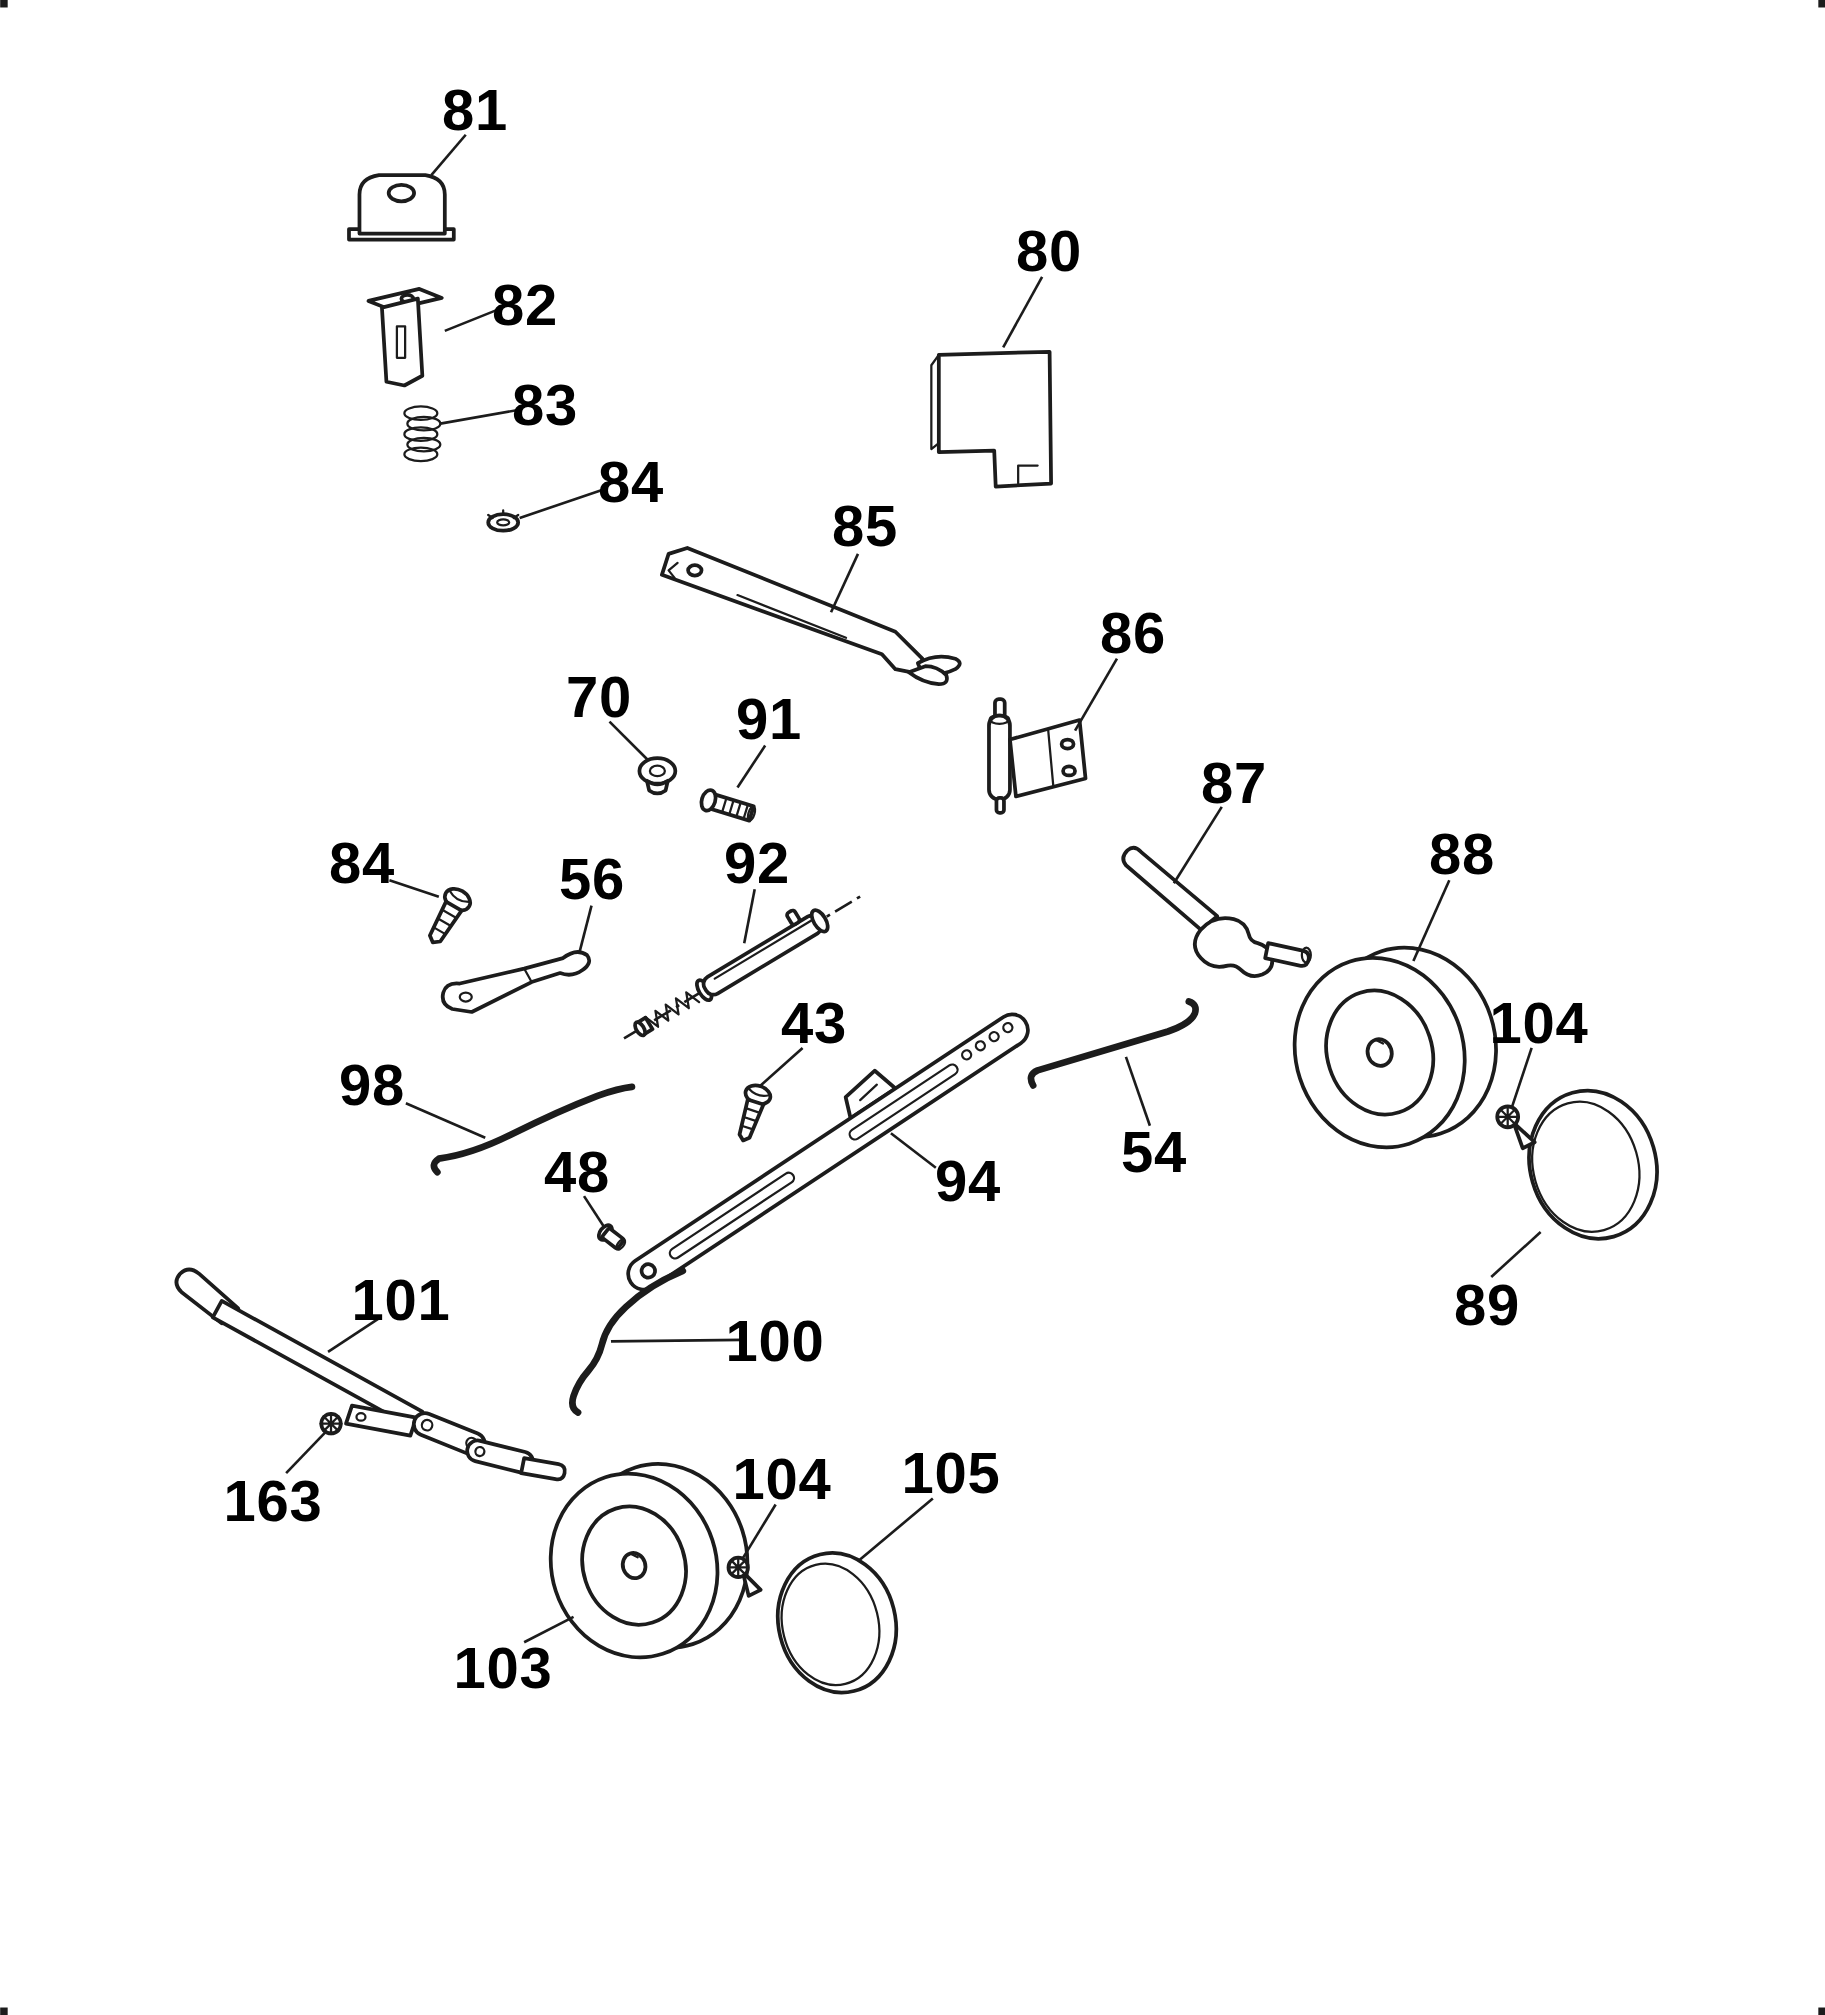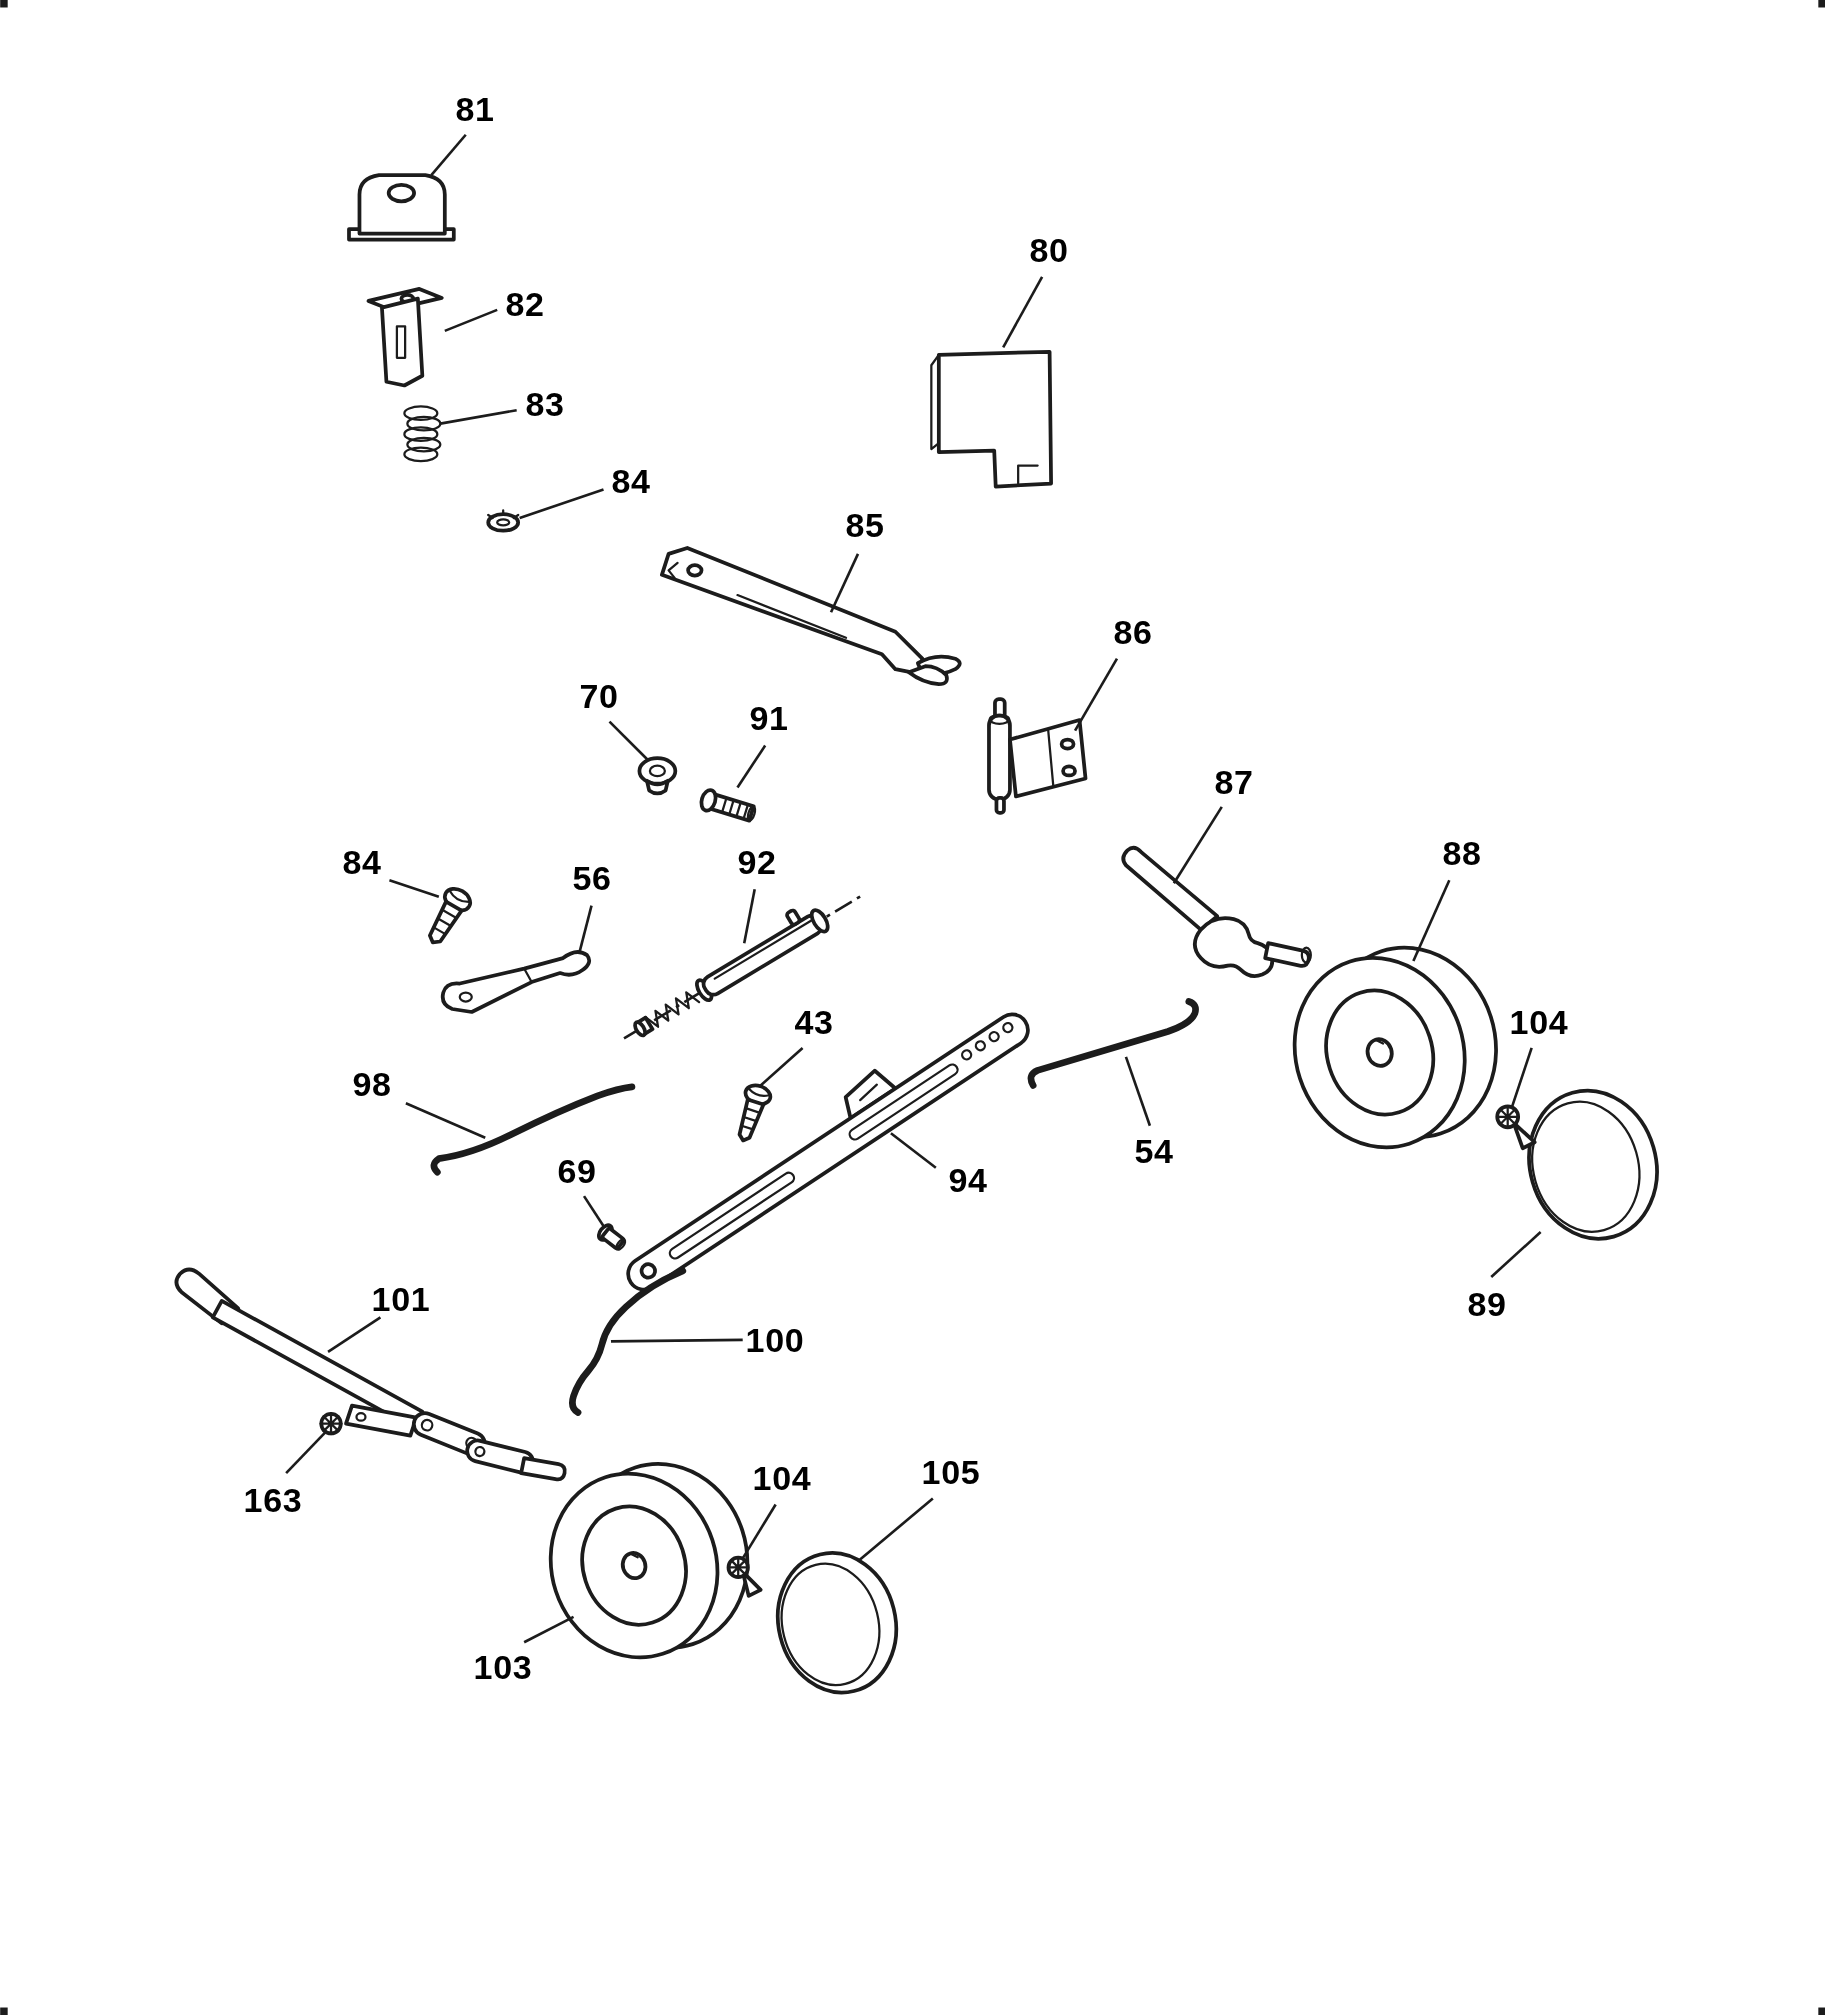--- a/index.html
+++ b/index.html
@@ -9,21 +9,21 @@
     height:2015px;
     background:var(--bg,#ffffff);
     font-family:"Liberation Sans",sans-serif;
     overflow:hidden;
   }
   .stage svg{position:absolute;left:0;top:0;width:1826px;height:2015px;}
   .callout{
     position:absolute;
     transform:translate(-50%,-50%);
     font-weight:bold;
-    font-size:34px;
+    font-size:58px;
     color:var(--label,#000);
     white-space:nowrap;
     letter-spacing:0.7px;
   }
   
   .o{fill:#ffffff;stroke:var(--line,#1c1c1c);stroke-width:5;stroke-linejoin:round;}
   .s{fill:none;stroke:var(--line,#1c1c1c);stroke-width:5;stroke-linecap:round;stroke-linejoin:round;}
   .s8{stroke-width:9;}
   .thin{stroke-width:3;}
   .ldr{fill:none;stroke:var(--line,#1c1c1c);stroke-width:3.5;}
@@ -274,21 +274,21 @@
   <div class="callout" style="left:1487px;top:1304px">89</div>
   <div class="callout" style="left:599px;top:696px">70</div>
   <div class="callout" style="left:769px;top:718px">91</div>
   <div class="callout" style="left:757px;top:862px">92</div>
   <div class="callout" style="left:1154px;top:1151px">54</div>
   <div class="callout" style="left:968px;top:1180px">94</div>
   <div class="callout" style="left:814px;top:1022px">43</div>
   <div class="callout" style="left:592px;top:878px">56</div>
   <div class="callout" style="left:362px;top:862px">84</div>
   <div class="callout" style="left:372px;top:1084px">98</div>
-  <div class="callout" style="left:577px;top:1171px">69</div>
+  <div class="callout" style="left:577px;top:1171px">48</div>
   <div class="callout" style="left:775px;top:1340px">100</div>
   <div class="callout" style="left:401px;top:1299px">101</div>
   <div class="callout" style="left:273px;top:1500px">163</div>
   <div class="callout" style="left:503px;top:1667px">103</div>
   <div class="callout" style="left:1539px;top:1022px">104</div>
   <div class="callout" style="left:782px;top:1478px">104</div>
   <div class="callout" style="left:951px;top:1472px">105</div>
 
 </div>
 

